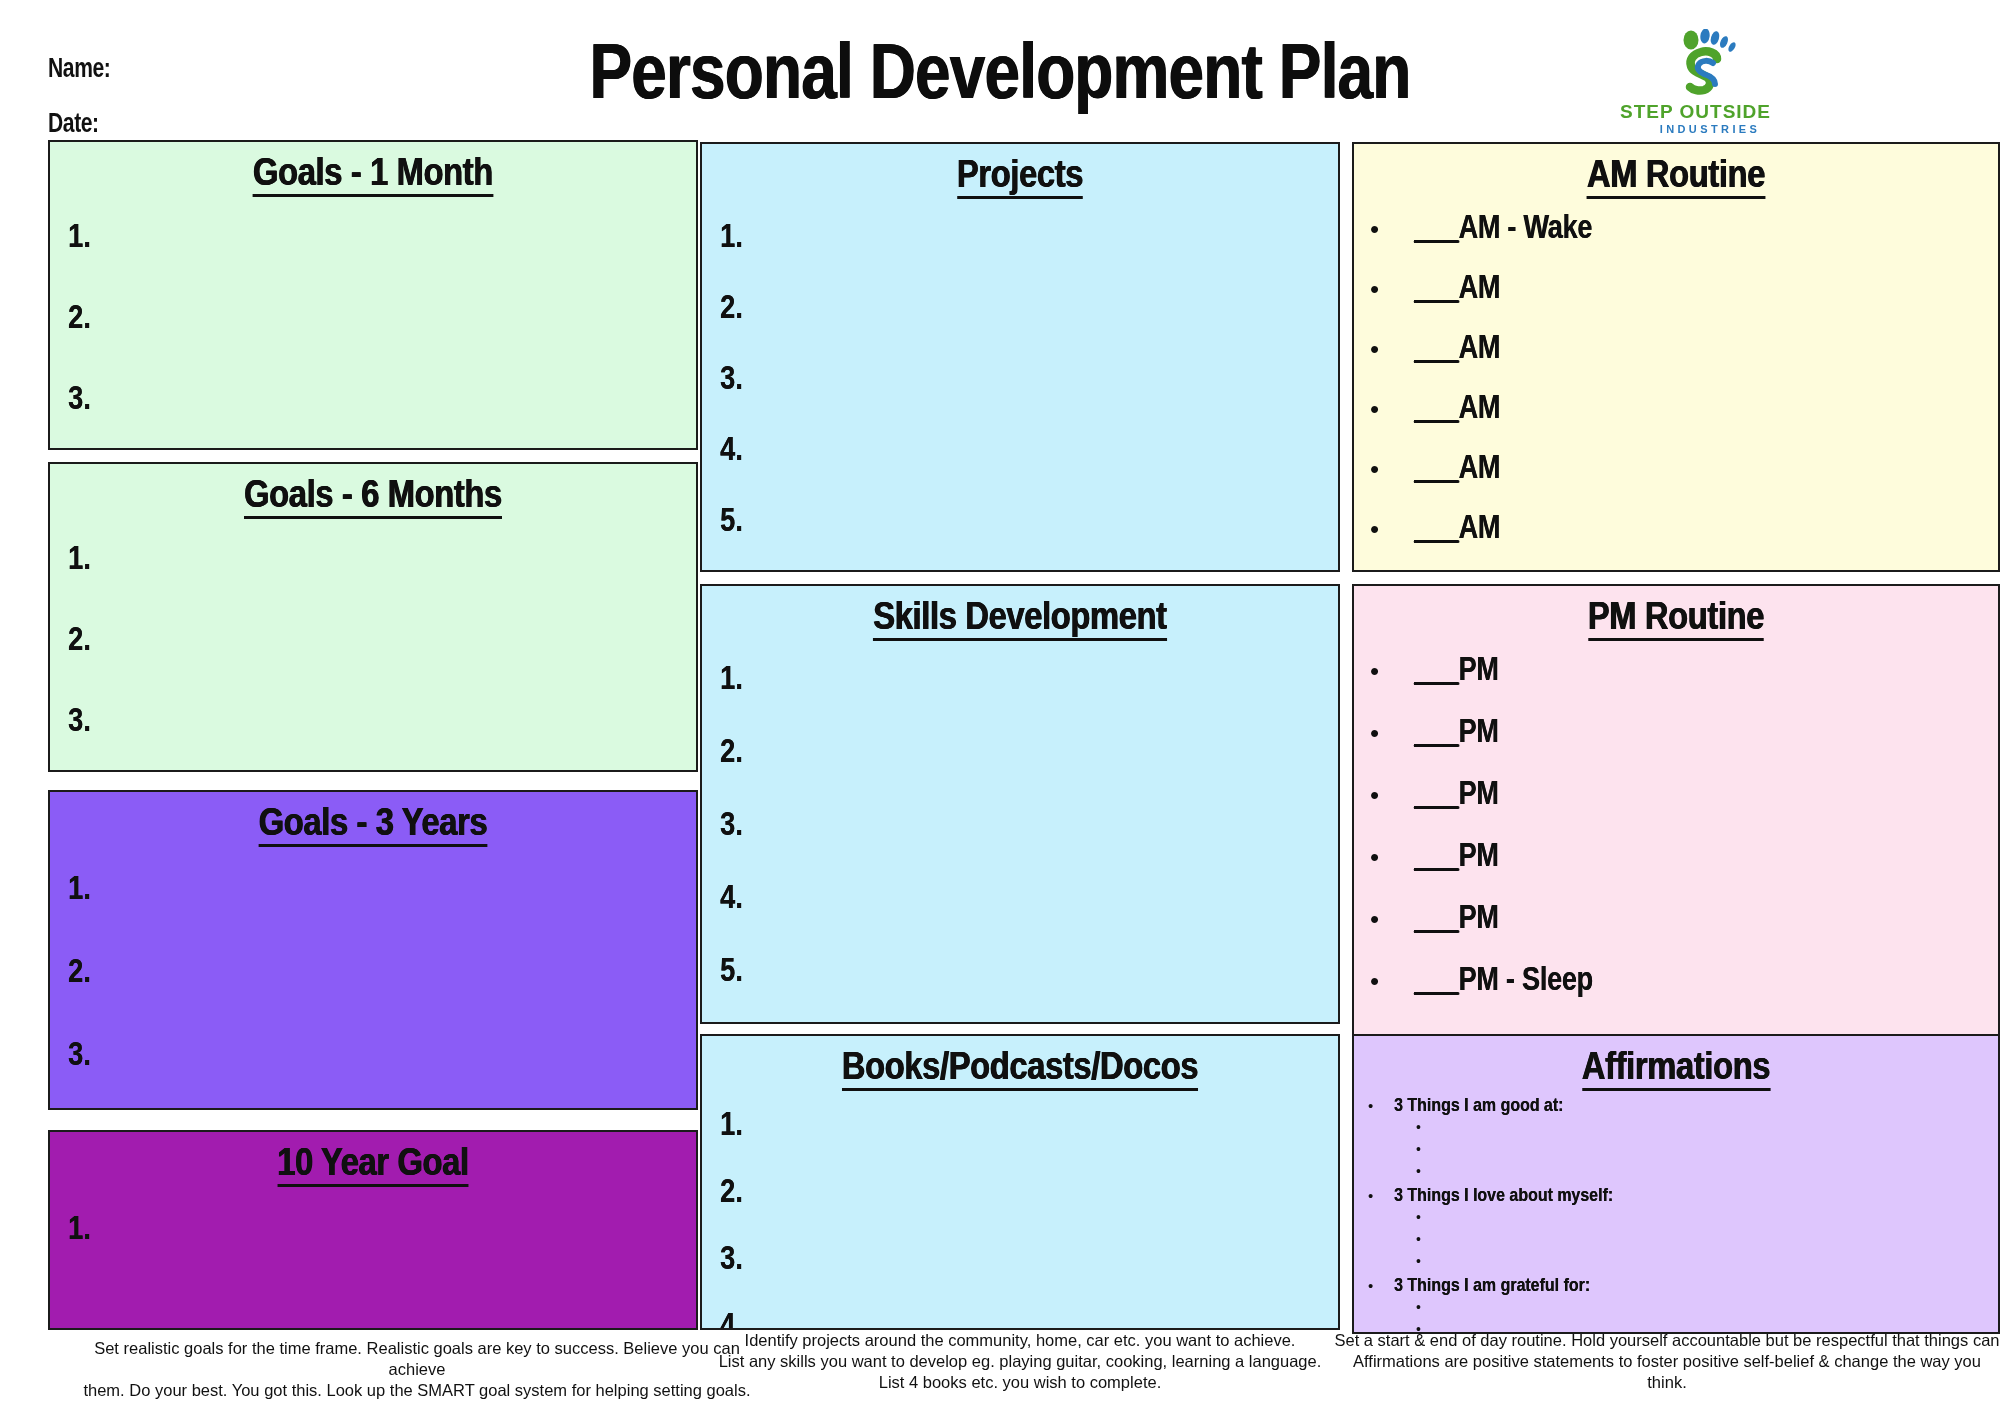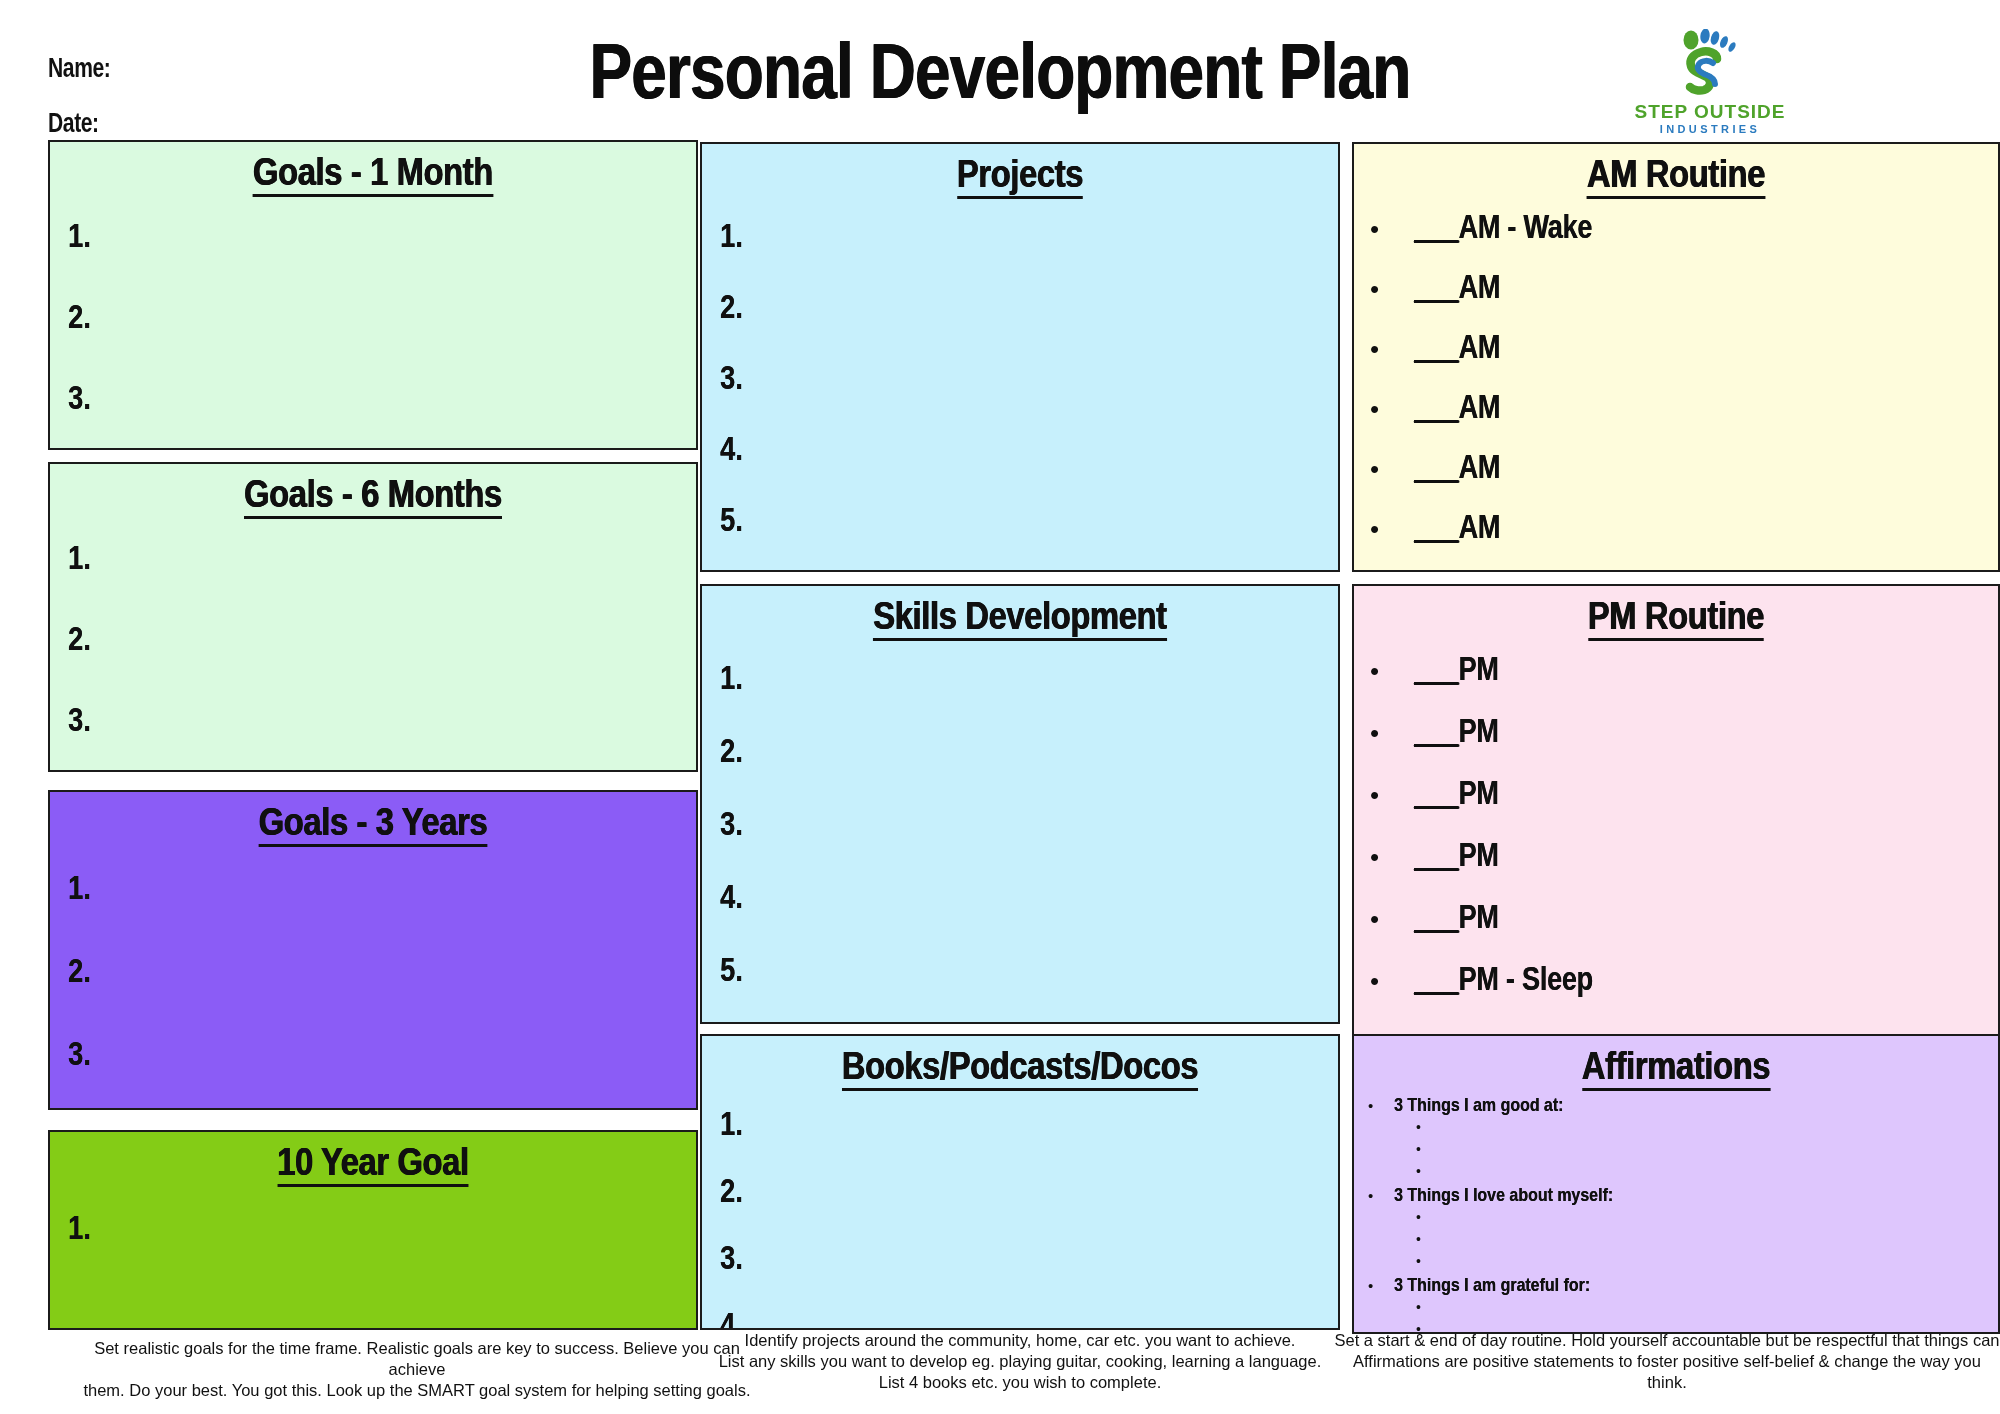--- a/index.html
+++ b/index.html
@@ -57,21 +57,21 @@
   #logo {
     position: absolute;
     left: 1620px;
     top: 14px;
     width: 180px;
     height: 110px;
   }
   #logo-mark { position: absolute; left: 52px; top: 0; width: 74px; height: 72px; }
   #logo-word {
     position: absolute; left: 0; top: 72px; width: 180px;
-    text-align: center;
+    text-align: left;
     font-family: "Liberation Sans", sans-serif;
     font-weight: bold; font-size: 19px; letter-spacing: 1px;
     color: #4FA32B;
   }
   #logo-sub {
     position: absolute; left: 0; top: 94px; width: 180px;
     text-align: center;
     font-family: Liberation Sans, sans-serif;
     font-weight: bold; font-size: 11px; letter-spacing: 3.4px;
     color: #2B7BBF;
@@ -225,21 +225,21 @@
   <div class="panel-title">
     <span>Goals - 3 Years</span>
   </div>
   <div class="num-list">
     <div class="num-row" style="margin-top:26px;">1.</div>
     <div class="num-row" style="margin-top:44px;">2.</div>
     <div class="num-row" style="margin-top:44px;">3.</div>
   </div>
 </div>
 
-<div class="panel" id="p-goal-10y" style="left:48px; top:1130px; width:650px; height:200px; background:#84cc16;">
+<div class="panel" id="p-goal-10y" style="left:48px; top:1130px; width:650px; height:200px; background:#a21caf;">
   <div class="panel-title">
     <span>10 Year Goal</span>
   </div>
   <div class="num-list">
     <div class="num-row" style="margin-top:26px;">1.</div>
   </div>
 </div>
 
 <div class="panel" id="p-projects" style="left:700px; top:142px; width:640px; height:430px; background:#C7F0FC;">
   <div class="panel-title">

